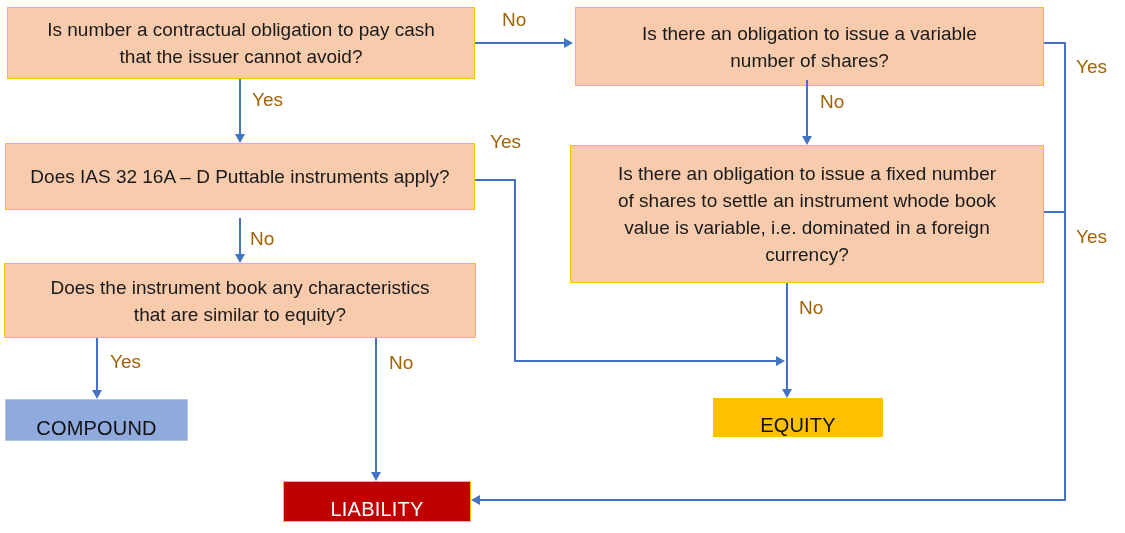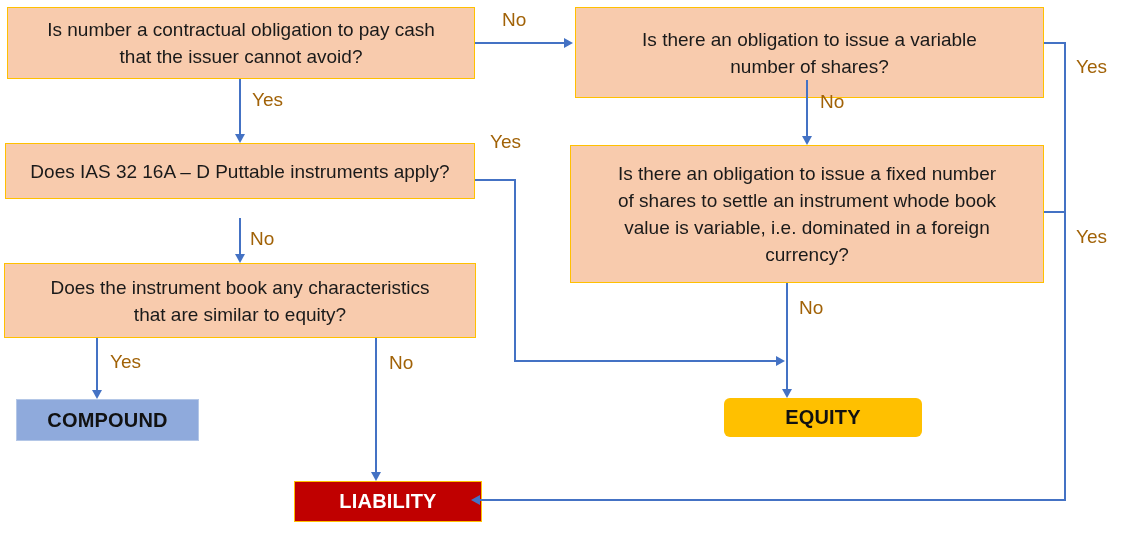--- a/index.html
+++ b/index.html
@@ -7,24 +7,23 @@
     position:relative;width:1125px;height:533px;background:#ffffff;overflow:hidden;
     font-family:"Liberation Sans","DejaVu Sans",sans-serif;color:#1a1a1a;
   }
   .qbox{
     position:absolute;background:#F8CBAD;border:1.5px solid #FFC000;
     display:flex;align-items:center;justify-content:center;text-align:center;
     font-size:19px;line-height:27px;box-sizing:border-box;
   }
   .qbox .txt{display:inline-block;}
   .terminal{
-    position:absolute;display:flex;align-items:center;justify-content:center;
-    font-size:20px;font-weight:bold;box-sizing:border-box;text-align:center;
+    position:absolute;display:flex;align-items:flex-end;justify-content:center;
+    font-size:20px;font-weight:normal;box-sizing:border-box;text-align:center;
     letter-spacing:0.2px;
-    margin-left:11px;
   }
   .terminal-compound{background:#8FAADC;border:1.5px solid #B4C7E7;color:#111111;}
   .terminal-equity{background:#FFC000;border:none;color:#111111;}
   .terminal-liability{background:#C00000;border:1.5px solid #FFC000;color:#ffffff;}
   .hline,.vline{position:absolute;background:#4472C4;}
   .hline{height:2px;}
   .vline{width:2px;}
   .arr{position:absolute;width:0;height:0;}
   .arr-down{border-left:5px solid transparent;border-right:5px solid transparent;border-top:9px solid #4472C4;}
   .arr-right{border-top:5px solid transparent;border-bottom:5px solid transparent;border-left:9px solid #4472C4;}
@@ -33,41 +32,41 @@
 </style>
 </head>
 <body>
 
 <div class="stage">
 
   <div class="qbox" style="left:7px;top:7px;width:468px;height:72px;">
     <span class="txt" style="max-width:390px;">Is number a contractual obligation to pay cash that the issuer cannot avoid?</span>
   </div>
 
-  <div class="qbox" style="left:575px;top:7px;width:469px;height:91px;">
+  <div class="qbox" style="left:575px;top:7px;width:469px;height:79px;">
     <span class="txt" style="max-width:400px;">Is there an obligation to issue a variable number of shares?</span>
   </div>
 
-  <div class="qbox" style="left:5px;top:143px;width:470px;height:56px;">
+  <div class="qbox" style="left:5px;top:143px;width:470px;height:67px;">
     <span class="txt" style="max-width:420px;">Does IAS 32 16A – D Puttable instruments apply?</span>
   </div>
 
   <div class="qbox" style="left:570px;top:145px;width:474px;height:138px;">
     <span class="txt" style="max-width:385px;">Is there an obligation to issue a fixed number of shares to settle an instrument whode book value is variable, i.e. dominated in a foreign currency?</span>
   </div>
 
   <div class="qbox" style="left:4px;top:263px;width:472px;height:75px;">
     <span class="txt" style="max-width:400px;">Does the instrument book any characteristics that are similar to equity?</span>
   </div>
 
   <div class="terminal terminal-compound" style="left:5px;top:399px;width:183px;height:42px;">
     <span>COMPOUND</span>
   </div>
 
-  <div class="terminal terminal-equity" style="left:713px;top:398px;width:198px;height:39px;border-radius:6px;">
+  <div class="terminal terminal-equity" style="left:713px;top:398px;width:170px;height:39px;">
     <span>EQUITY</span>
   </div>
 
   <div class="terminal terminal-liability" style="left:283px;top:481px;width:188px;height:41px;">
     <span>LIABILITY</span>
   </div>
 
   <div class="hline" style="left:475px;top:42px;width:89px;"></div>
   <div class="arr arr-right" style="left:564px;top:38px;"></div>
   <div class="elabel" style="left:502px;top:9px;">No</div>

